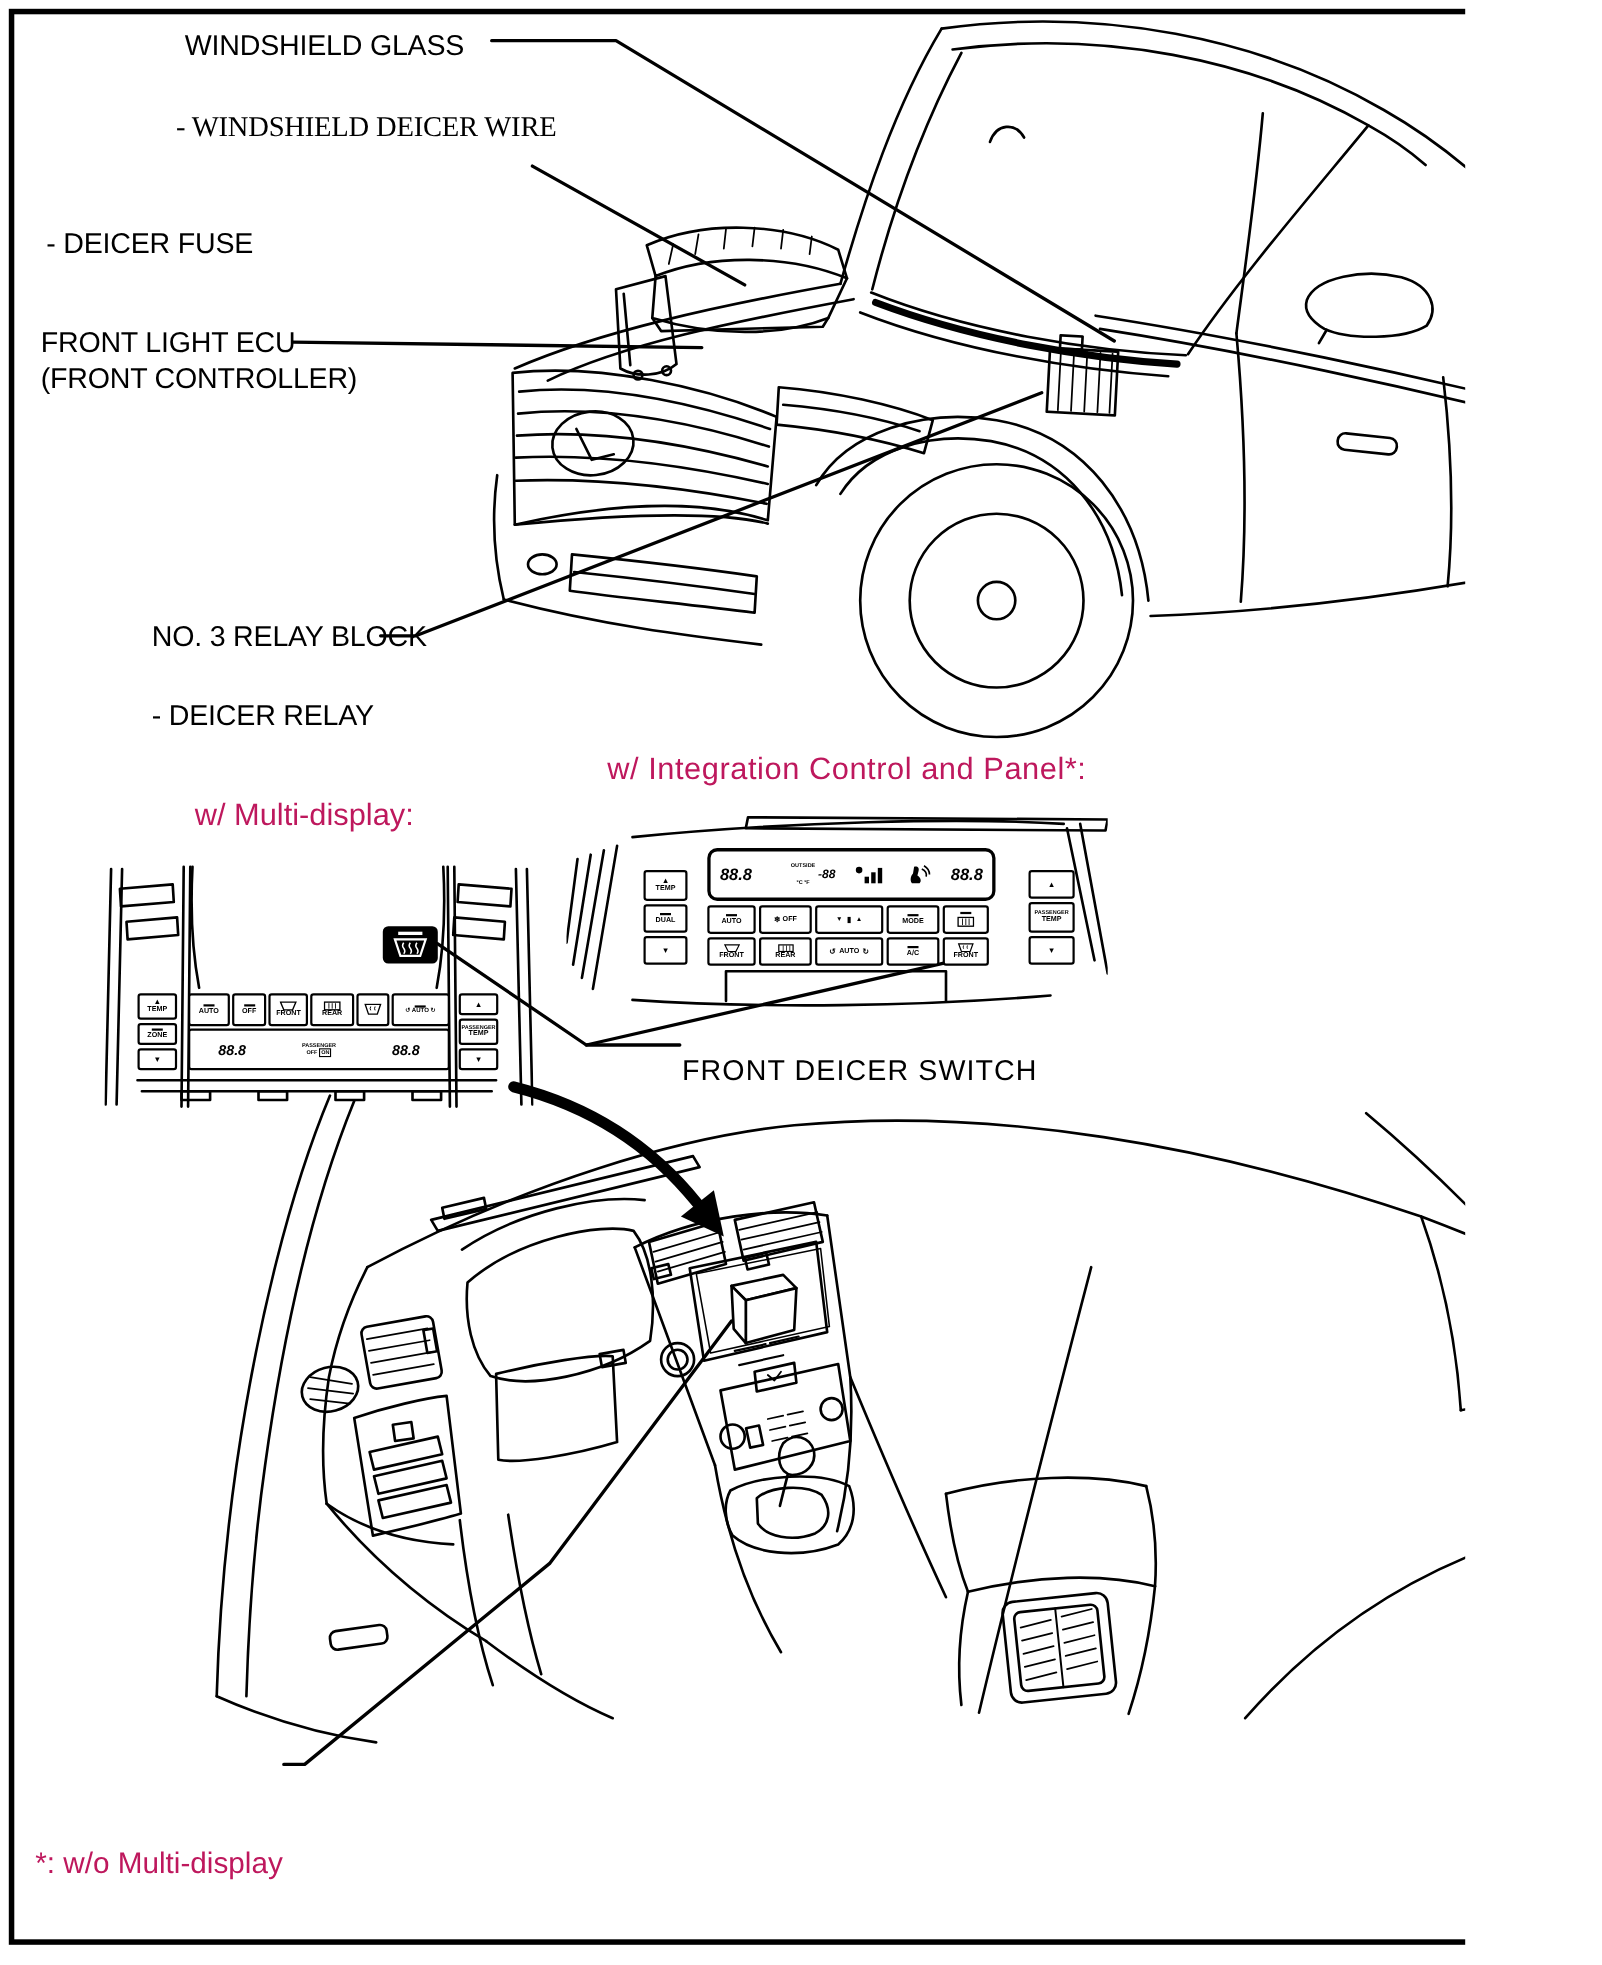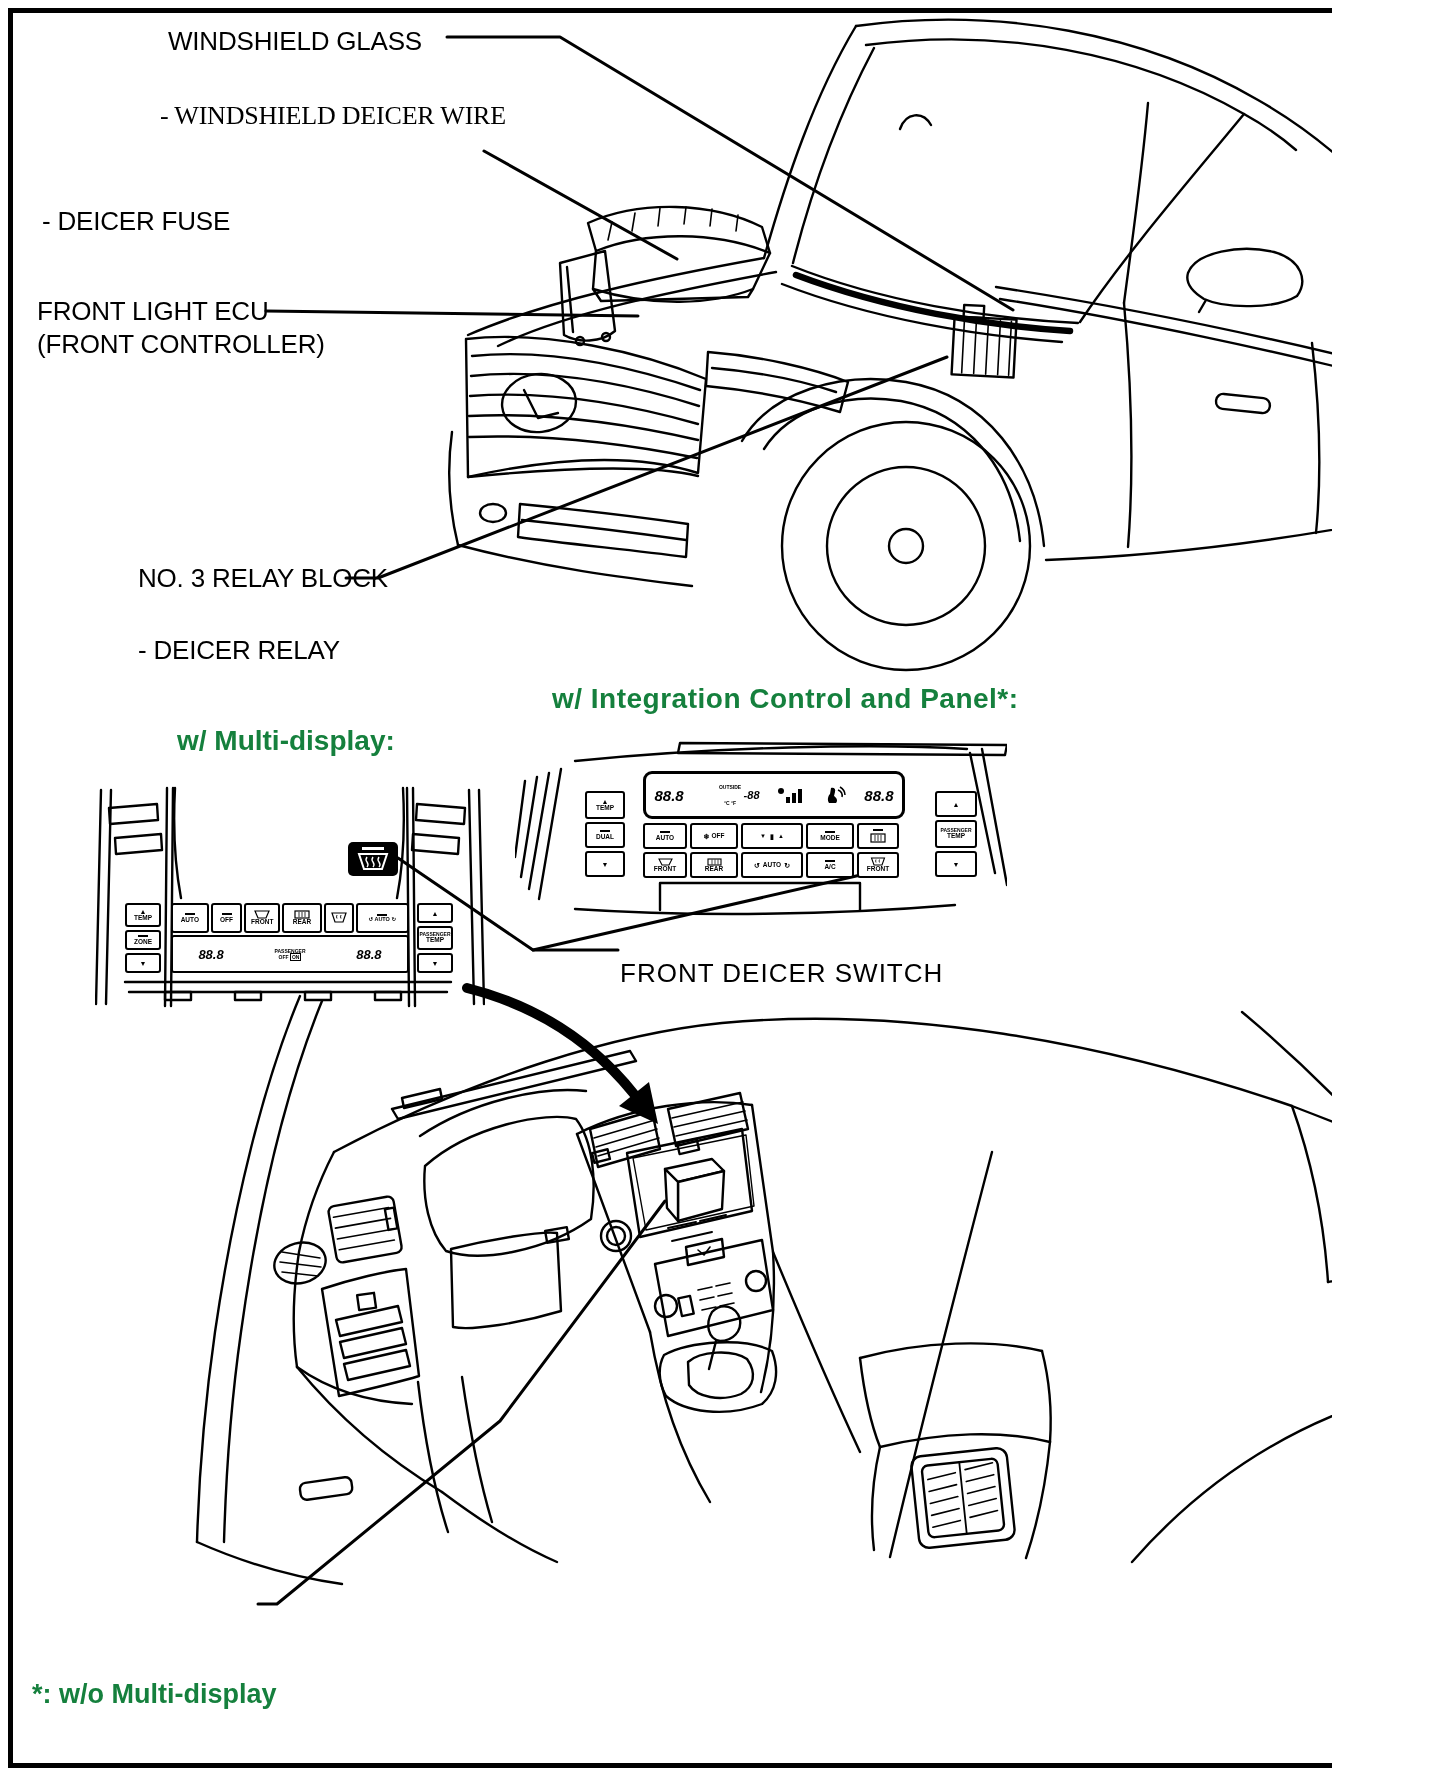--- a/index.html
+++ b/index.html
@@ -1,20 +1,20 @@
 <!DOCTYPE html>
 <html><head>
 <meta charset="utf-8">
 <style>
   html,body{margin:0;padding:0;background:#fff;}
   #stage{position:relative;width:1332px;height:1786px;background:#fff;overflow:hidden;
          font-family:"Liberation Sans",sans-serif;color:#000;}
   #frame{position:absolute;left:8px;top:8px;width:1420px;height:1750px;border:5px solid #000;}
   .lbl{position:absolute;font-size:26px;letter-spacing:-0.2px;white-space:nowrap;color:#000;}
-  .heading{position:absolute;font-size:28px;white-space:nowrap;color:#15803d;font-weight:bold;}
+  .heading{position:absolute;font-size:28px;white-space:nowrap;color:#be185d;}
   .code{position:absolute;font-size:15px;color:#14532d;}
   svg.art{position:absolute;left:0;top:0;}
   .lineart{stroke:#000;stroke-width:2.4;fill:none;stroke-linecap:round;stroke-linejoin:round;}
   .leader{stroke:#000;stroke-width:3;fill:none;stroke-linecap:round;stroke-linejoin:round;}
 
   
   .panel{position:absolute;}
   .cell{border:2px solid #000;border-radius:3px;background:#fff;display:flex;flex-direction:column;
         align-items:center;justify-content:center;font-size:6.5px;font-weight:bold;line-height:1;
         box-sizing:border-box;overflow:hidden;text-align:center;}

